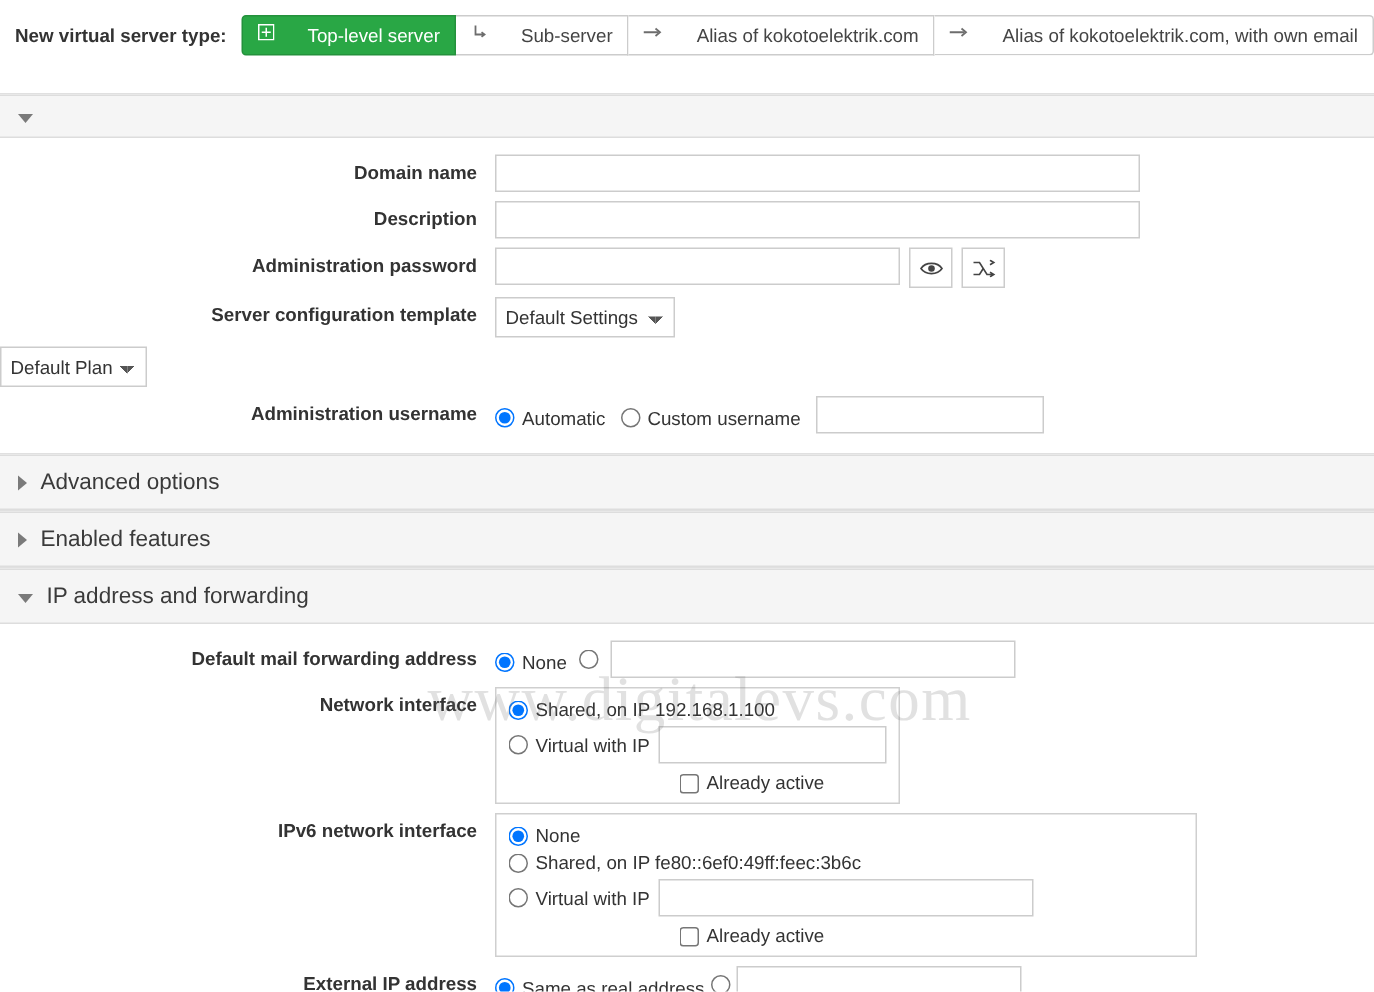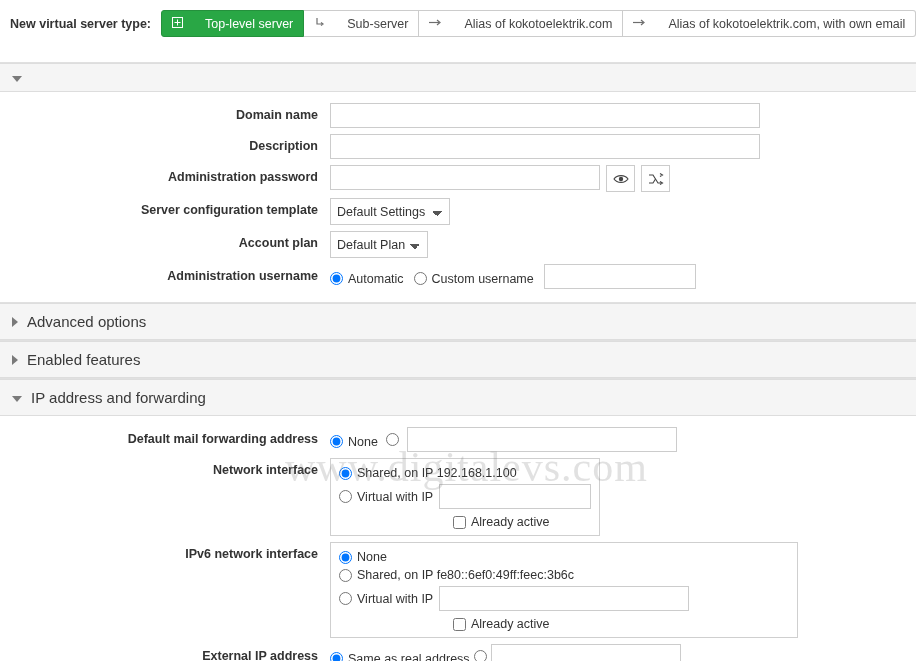--- a/index.html
+++ b/index.html
@@ -292,21 +292,20 @@
       <div class="frow">
         <div class="flabel">Server configuration template</div>
         <div class="fctl">
           <select class="sel-tpl">
             <option>Default Settings</option>
           </select>
         </div>
       </div>
 
       <div class="frow">
-        <div class="flabel">Account plan</div>
         <div class="fctl">
           <select class="sel-plan">
             <option>Default Plan</option>
           </select>
         </div>
       </div>
 
       <div class="frow">
         <div class="flabel">Administration username</div>
         <div class="fctl" style="gap:10px;align-items:center;">

